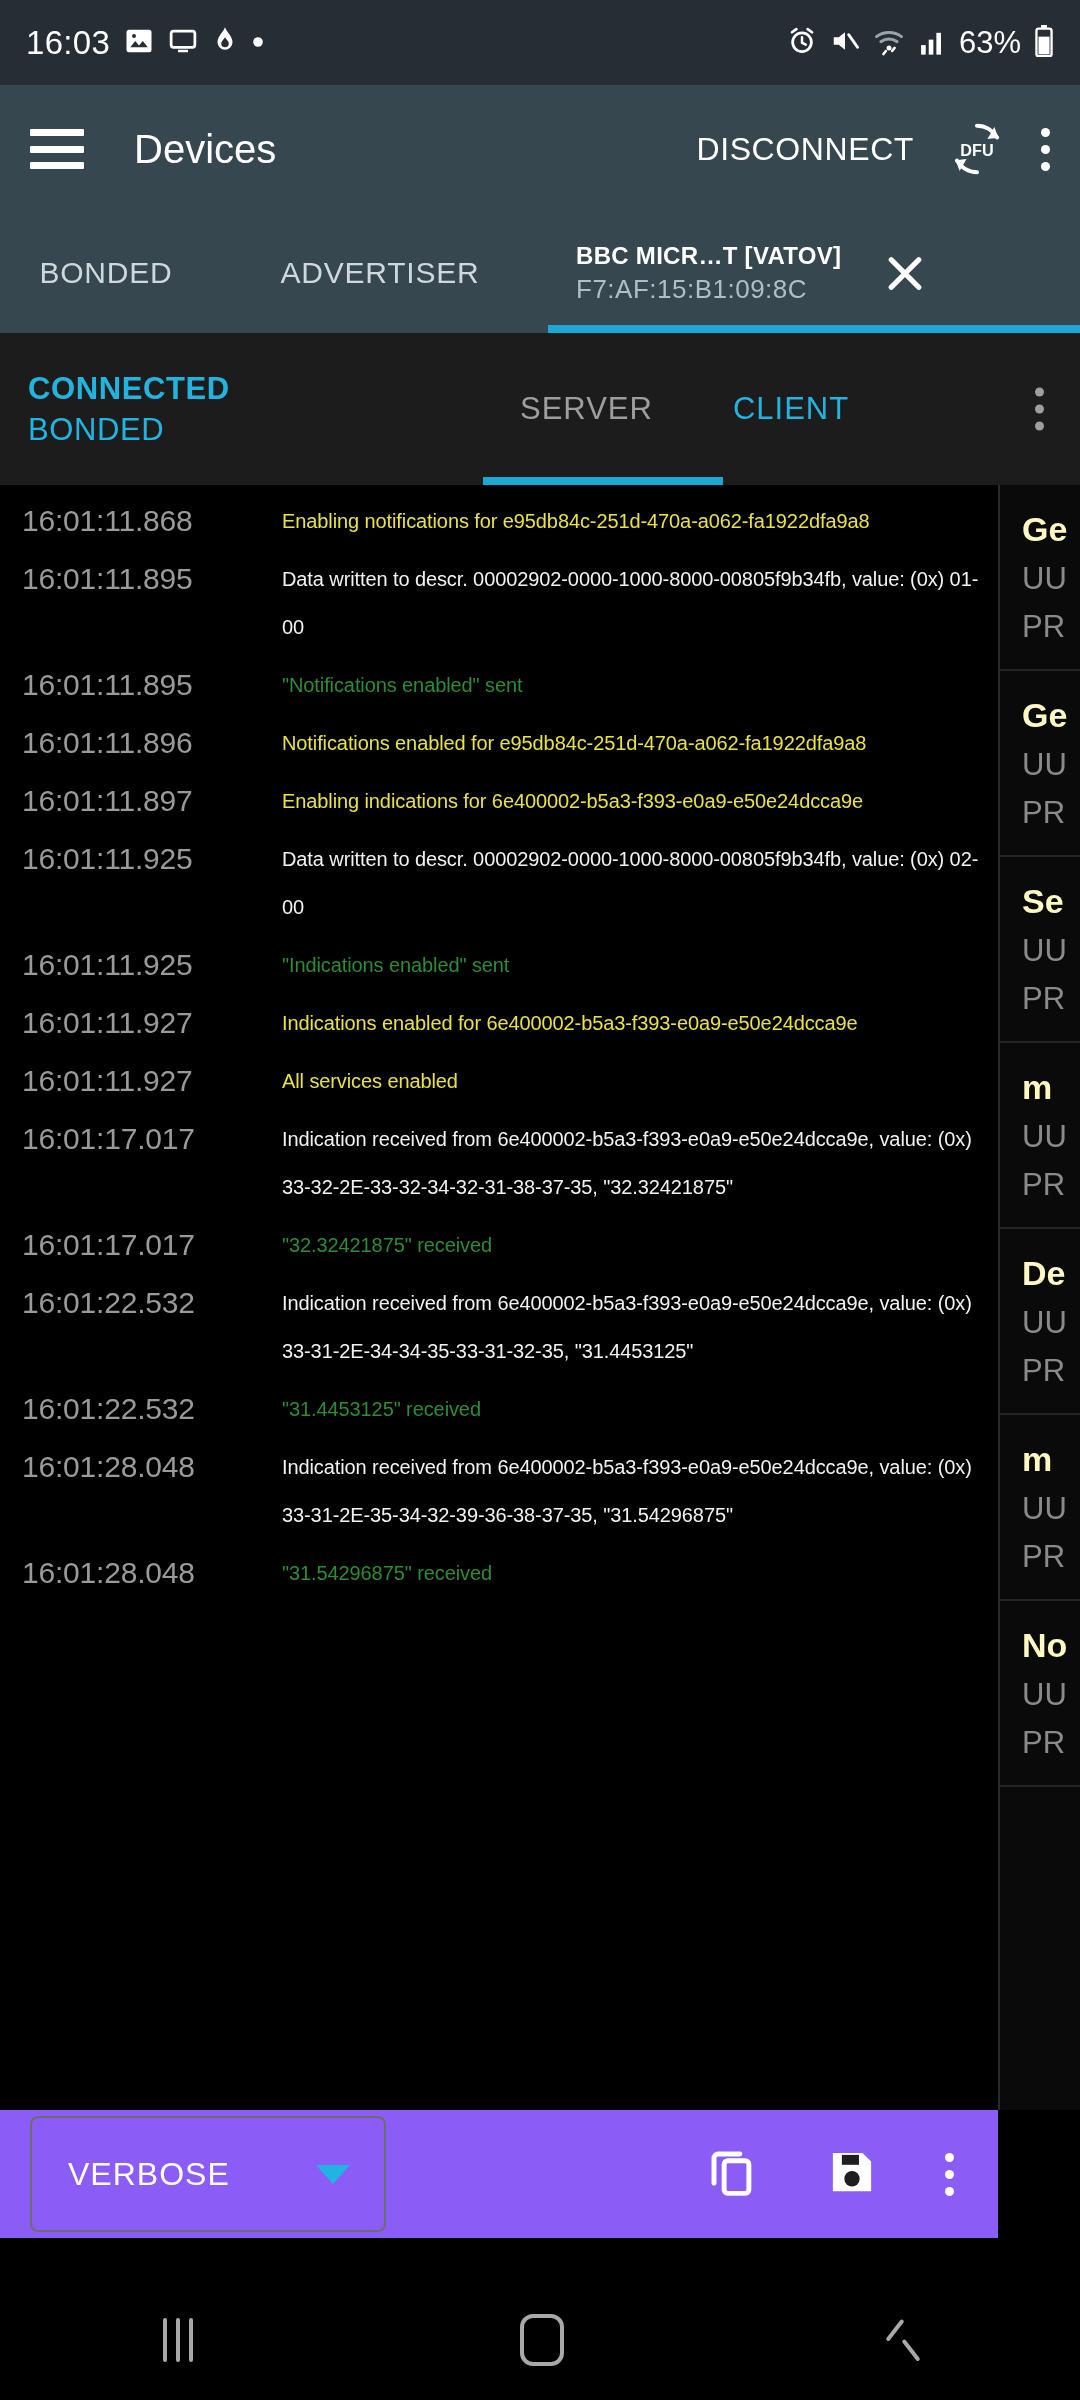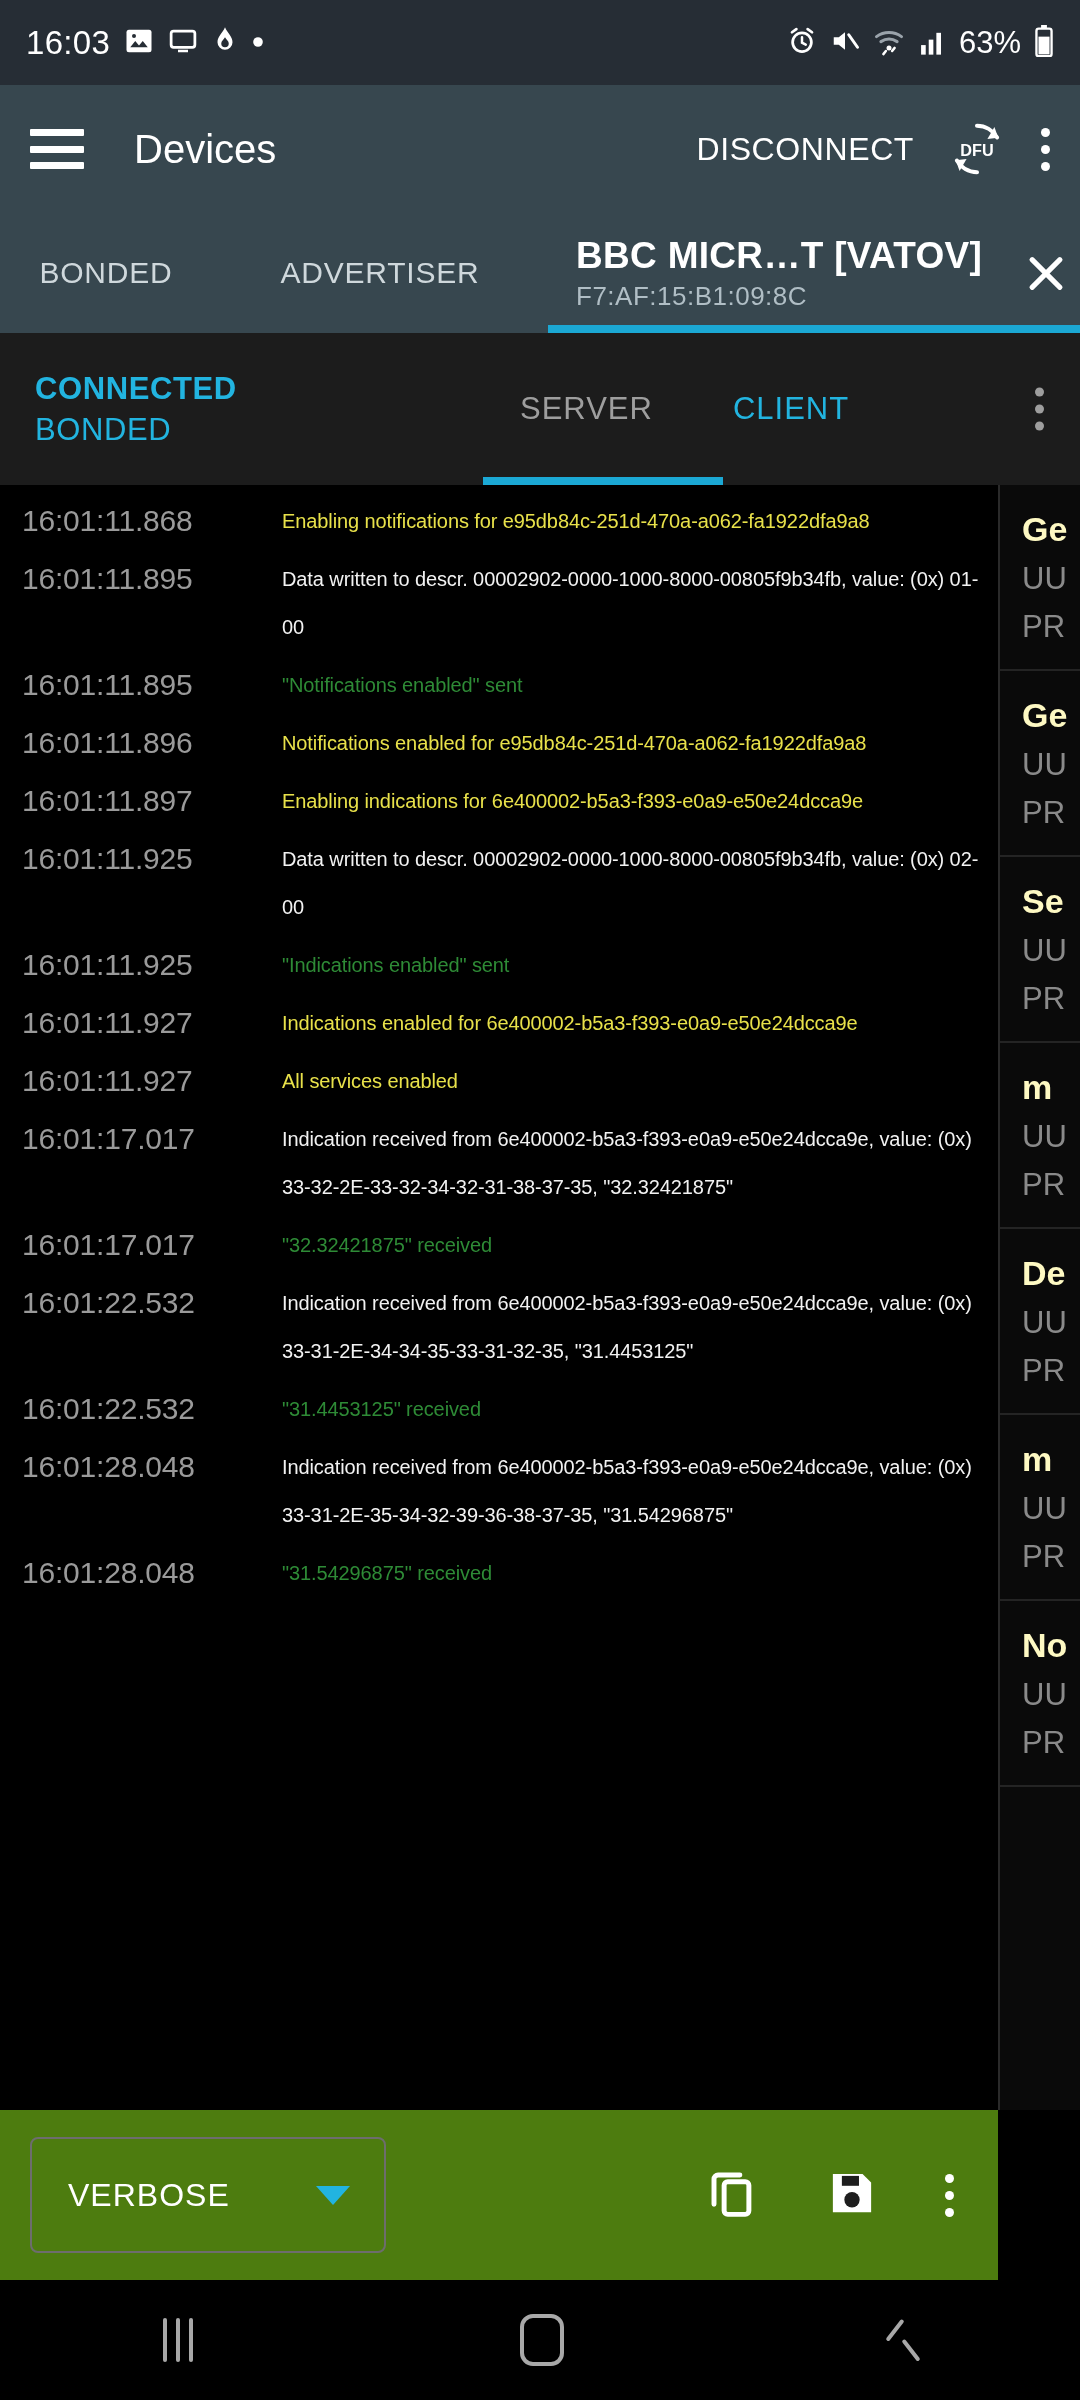--- a/index.html
+++ b/index.html
@@ -45,35 +45,35 @@
     display:flex; align-items:center; justify-content:center;
     font-size:30px; letter-spacing:.8px; padding:0 10px;
   }
   .devtab.bonded{ width:212px; }
   .devtab.adv{ width:336px; }
   .devtab-active{
     flex:1; display:flex; align-items:center; justify-content:flex-start;
     padding-left:28px; gap:26px; position:relative;
   }
   .devtab-active .txtwrap{ display:flex; flex-direction:column; justify-content:center; }
-  .devtab-name{ color:#fff; font-size:37px; font-weight:700; letter-spacing:.3px; }
+  .devtab-name{ color:#fff; font-size:24px; font-weight:700; letter-spacing:.3px; }
   .devtab-mac{ color:#b0bec5; font-size:26px; margin-top:4px; letter-spacing:.5px; }
   .devtab-close{ width:52px; height:52px; position:relative; margin-left:12px; }
   .devtab-close:before,.devtab-close:after{
     content:""; position:absolute; left:4px; top:24px; width:44px; height:5px;
     background:#fff; border-radius:2px;
   }
   .devtab-close:before{ transform:rotate(45deg); }
   .devtab-close:after{ transform:rotate(-45deg); }
   .tabind{ position:absolute; left:548px; bottom:0; width:532px; height:8px; background:#1ba8d4; }
 
   
   .connbar{
     height:152px; background:#1c1c1c; display:flex; align-items:center;
-    position:relative; padding-left:35px;
+    position:relative; padding-left:28px;
   }
   .connstate{ display:flex; flex-direction:column; }
   .connstate .l1{ color:#22b4e0; font-size:31px; font-weight:700; letter-spacing:.6px; }
   .connstate .l2{ color:#22b4e0; font-size:31px; font-weight:400; letter-spacing:.6px; margin-top:5px; }
   .cs-tabs{ position:absolute; left:480px; top:0; height:100%; display:flex; align-items:center; gap:0; }
   .cs-tab{ font-size:31px; letter-spacing:1px; padding:0 40px; height:100%;
            display:flex; align-items:center; }
   .cs-tab.active{ color:#22b4e0; }
   .cs-tab.inactive{ color:#9e9e9e; }
   .cs-ind{ position:absolute; left:483px; bottom:0; width:240px; height:8px; background:#1ba8d4; }
@@ -95,22 +95,22 @@
 
   
   .svcpanel{ position:absolute; left:998px; top:0; width:82px; height:1625px;
              background:#0a0a0a; border-left:2px solid #2a2a2a; overflow:hidden; }
   .svcitem{ padding:18px 0 18px 22px; border-bottom:2px solid #242424; }
   .svc-name{ color:#fef9c3; font-size:34px; font-weight:700; line-height:52px; white-space:nowrap; }
   .svc-uuid{ color:#8a8a8a; font-size:31px; line-height:48px; white-space:nowrap; }
   .svc-pri{ color:#8a8a8a; font-size:31px; line-height:48px; white-space:nowrap; }
 
   
-  .toolbar{ position:absolute; left:0; top:2110px; width:998px; height:170px;
-            background:#4d7c0f; display:flex; align-items:center; padding:0 30px; }
+  .toolbar{ position:absolute; left:0; top:2110px; width:998px; height:128px;
+            background:#8b5cf6; display:flex; align-items:center; padding:0 30px; }
   .spinner{
     width:356px; height:116px; border:2px solid #6d6d6d; border-radius:8px;
     display:flex; align-items:center; justify-content:space-between;
     padding:0 34px 0 36px; color:#fff; font-size:32px; letter-spacing:1px;
   }
   .caret{ width:0; height:0; border-left:17px solid transparent;
           border-right:17px solid transparent; border-top:19px solid #22b4e0; }
   .tb-actions{ margin-left:auto; display:flex; align-items:center; gap:66px; padding-right:14px; }
   .tb-dots span{ width:9px; height:9px; border-radius:50%; background:#fff; display:block; margin:8px 0; }
   .svc-tail{ position:absolute; left:998px; top:2110px; width:82px; height:170px; background:#000; }

